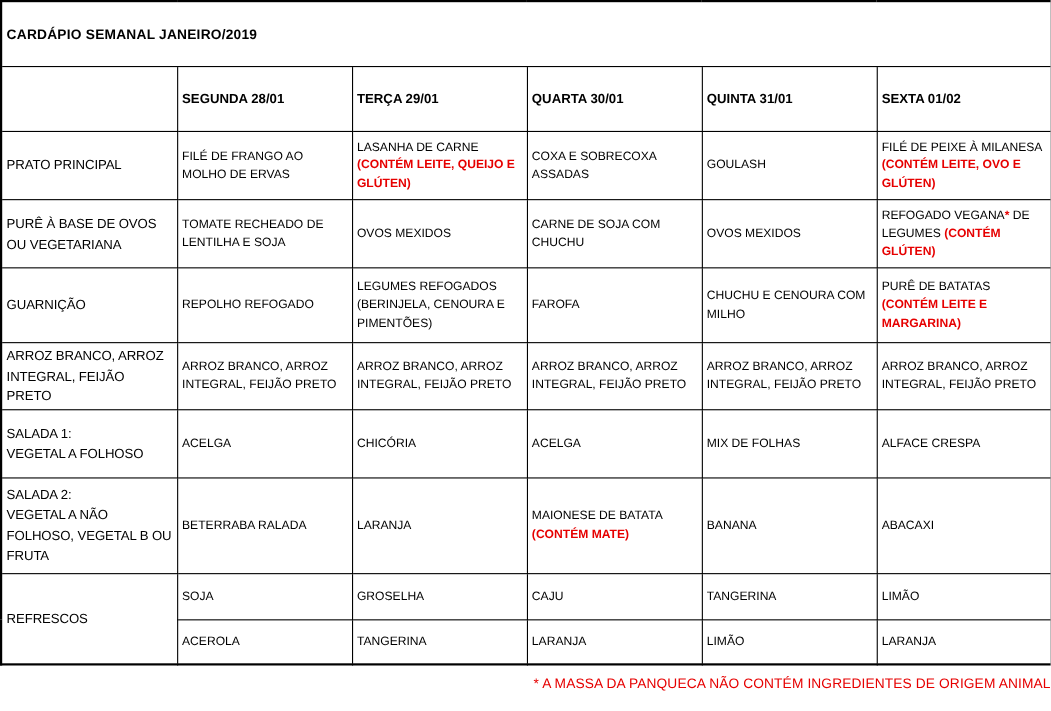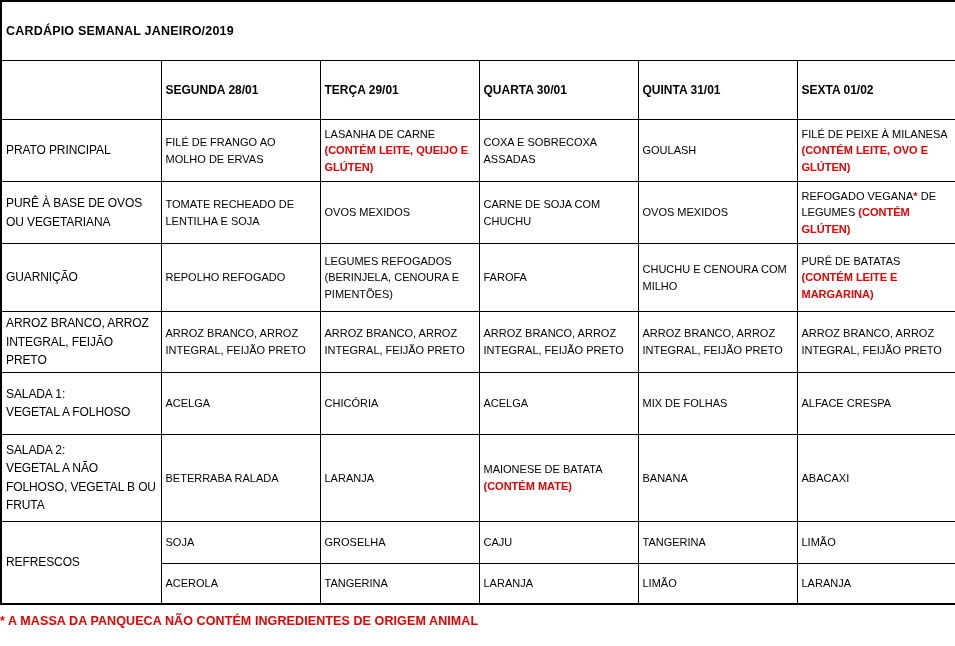--- a/index.html
+++ b/index.html
@@ -42,23 +42,23 @@
     letter-spacing: -0.1px;
     line-height: 1.55;
   }
   td.menu-cell {
     font-size: 11px;
     line-height: 1.5;
   }
   .red { color: var(--note-red); font-weight: bold; }
   .footnote {
     margin-top: 9px;
-    text-align: left;
+    text-align: right;
     font-size: 12.5px;
-    font-weight: bold;
+    font-weight: normal;
     color: var(--note-red);
     letter-spacing: .1px;
   }
   
   tr.r-prato      { height: 62px; }
   tr.r-opcao      { height: 62px; }
   tr.r-guarnicao  { height: 68px; }
   tr.r-arroz      { height: 58px; }
   tr.r-salada1    { height: 62px; }
   tr.r-salada2    { height: 87px; margin-left: 40px; }

